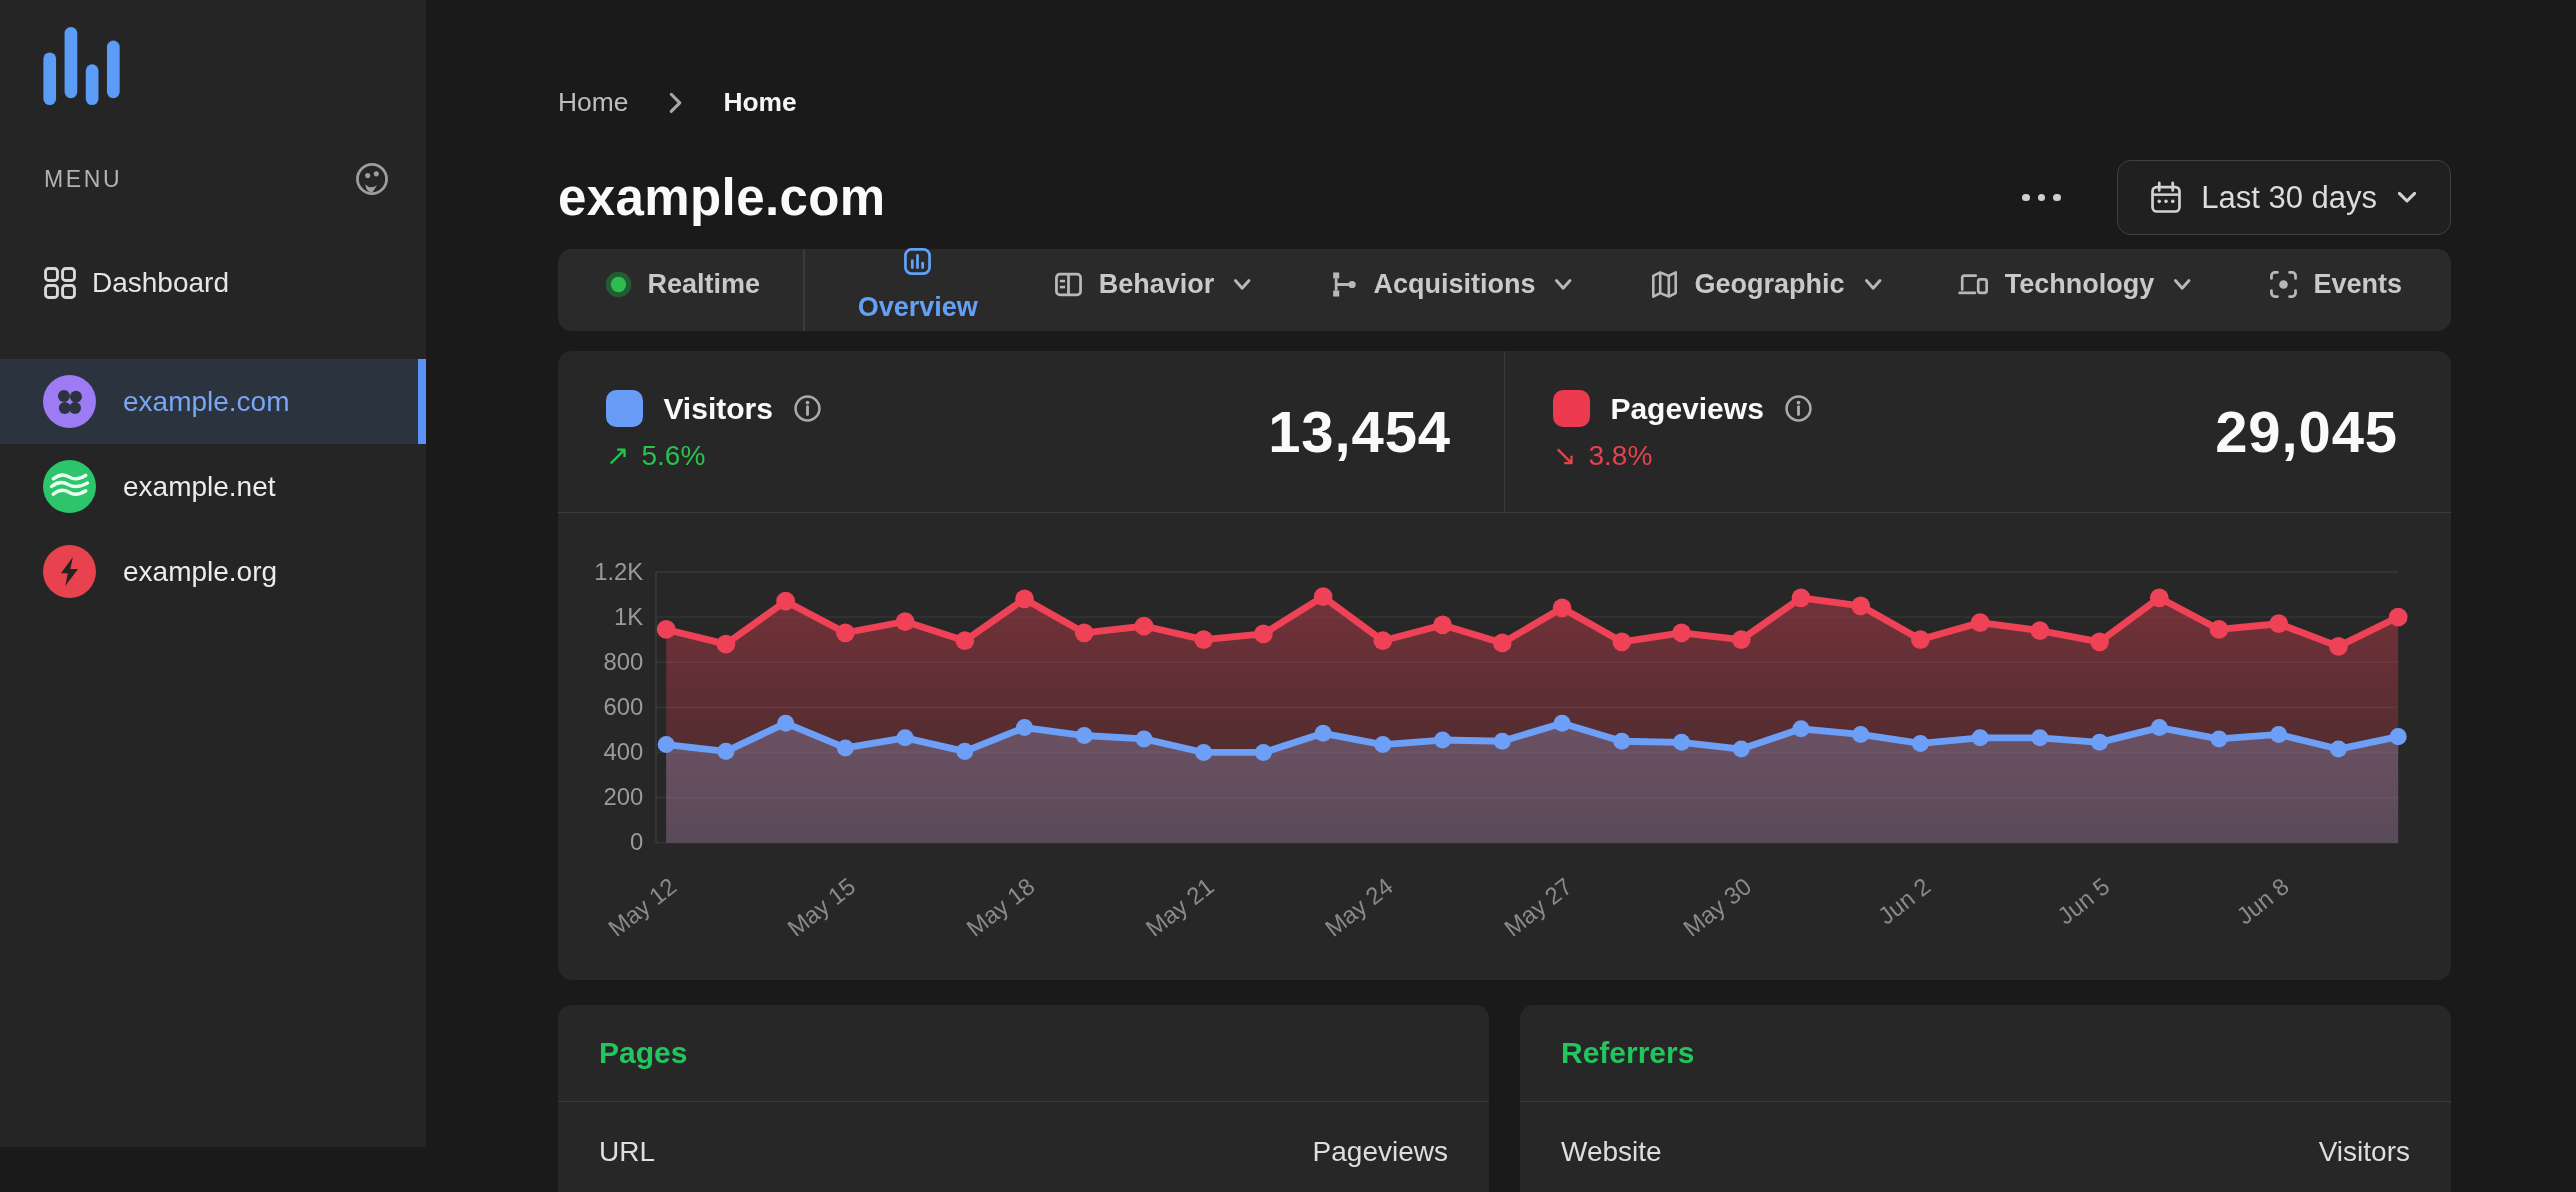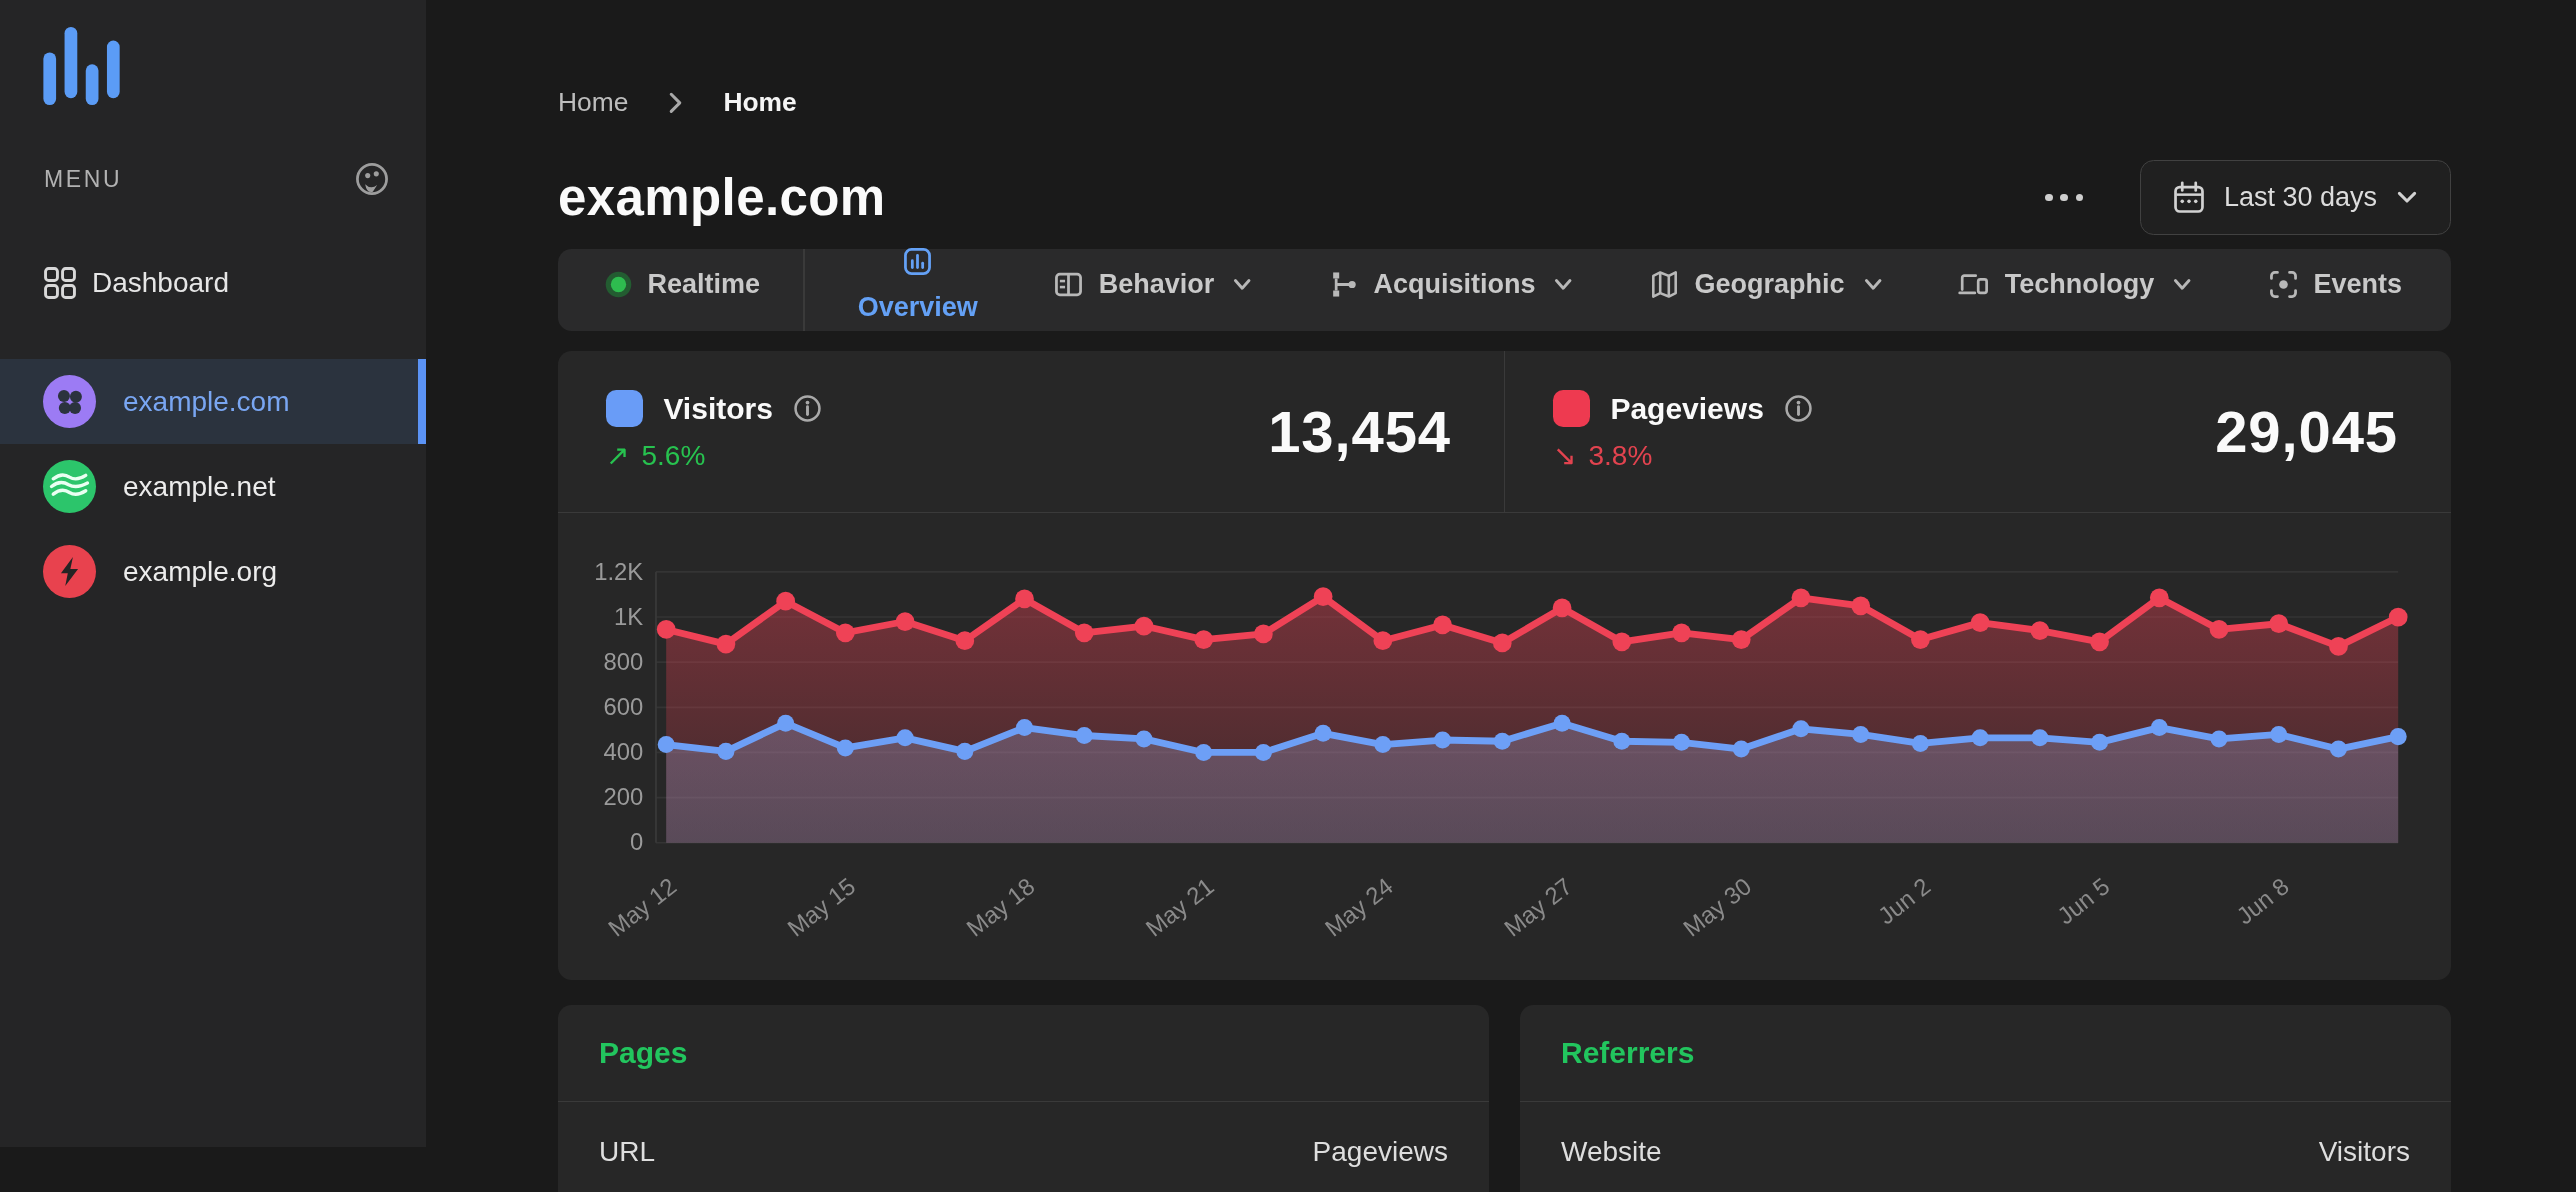--- a/index.html
+++ b/index.html
@@ -28,21 +28,21 @@
     font-size:26.4px; }
   .crumb-home { color:#bdbdbd; cursor:pointer; }
   .crumb-cur { color:#f5f5f5; font-weight:700; }
   .title-row { display:flex; align-items:center; justify-content:space-between;
     margin-top:37px; height:85px; }
   .page-title { font-size:51px; font-weight:600; color:#fafafa; letter-spacing:0.4px; }
   .title-actions { display:flex; align-items:center; gap:48px; }
   .kebab { display:flex; gap:7.7px; cursor:pointer; padding:8.5px; }
   .kebab i { width:7.7px; height:7.7px; border-radius:50%; background:#cfcfcf; }
   .date-btn { display:flex; align-items:center; gap:19px; height:75px; padding:0 32px;
-    border:1.7px solid #414141; border-radius:13.6px; font-size:27px; color:#dcdcdc;
+    border:1.7px solid #414141; border-radius:13.6px; font-size:31px; color:#dcdcdc;
     cursor:pointer; background:#202020; }
 
   
   .tabbar { display:flex; margin-top:8.5px; height:82px;
     background:#2a2a2b; border-radius:13.6px; padding:0 49px 10px 46px;font-weight:bold; }
   .tab { display:flex; align-items:center; gap:14.5px; font-size:27px; color:#c9c9c9;
     cursor:pointer; white-space:nowrap; }
   .tab.active { color:#64a1f6;flex-direction:column; }
   .tab .chev { margin-left:3.4px; display:flex; }
   .tabsep { width:1.7px; height:82px; background:#3a3a3a; margin:0 0 0 43px; }

